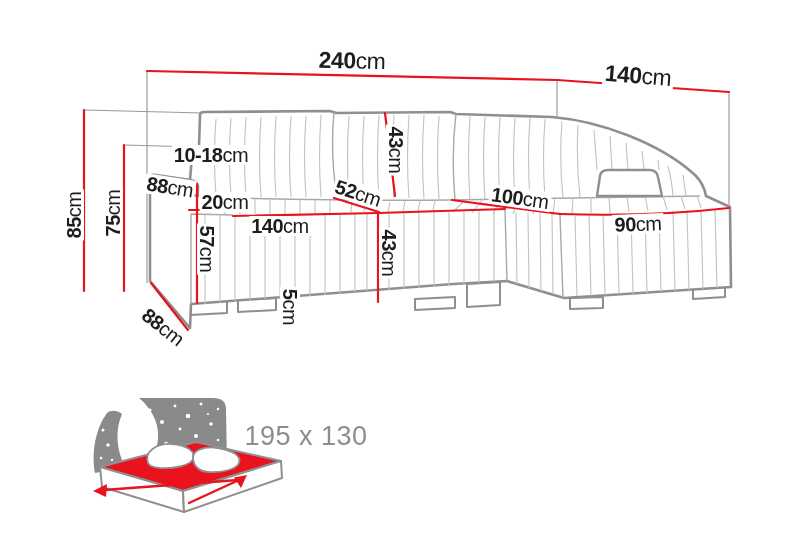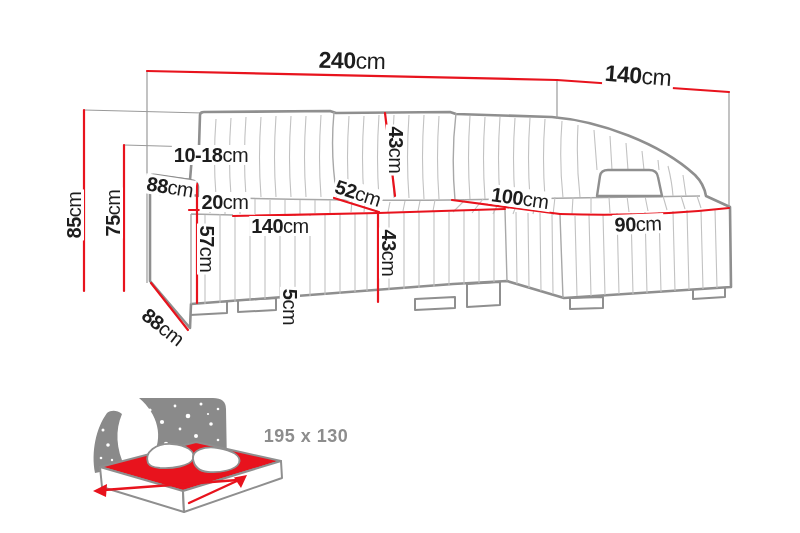--- a/index.html
+++ b/index.html
@@ -12,21 +12,21 @@
     position:absolute;
     transform:translate(-50%,-50%) rotate(var(--r,0deg));
     font-size:20px;font-weight:700;color:#1d1d1d;
     letter-spacing:-0.5px;line-height:1;white-space:nowrap;
     background:#ffffff;padding:0 2px;z-index:5;
   }
   .dim .unit{font-weight:400;letter-spacing:-0.5px;}
   .dim.big{font-size:23px;}
   .bed-size{
     position:absolute;transform:translate(-50%,-50%);
-    font-size:18px;font-weight:700;color:#8d8d8d;letter-spacing:0.5px;
+    font-size:27px;font-weight:400;color:#8d8d8d;letter-spacing:0.5px;
     line-height:1;white-space:nowrap;z-index:5;
   }
 </style>
 </head>
 <body>
 
 <div id="stage">
 
   <svg width="800" height="533" viewBox="0 0 800 533">
 

